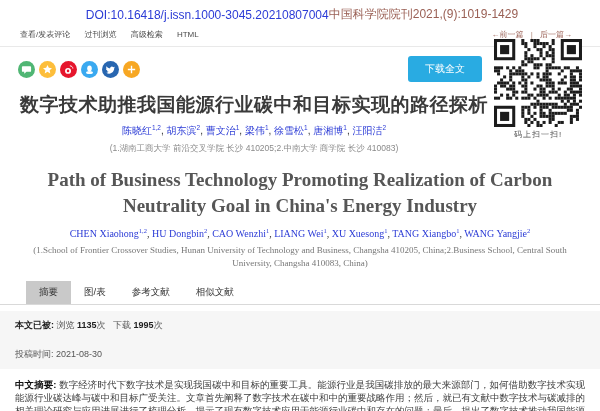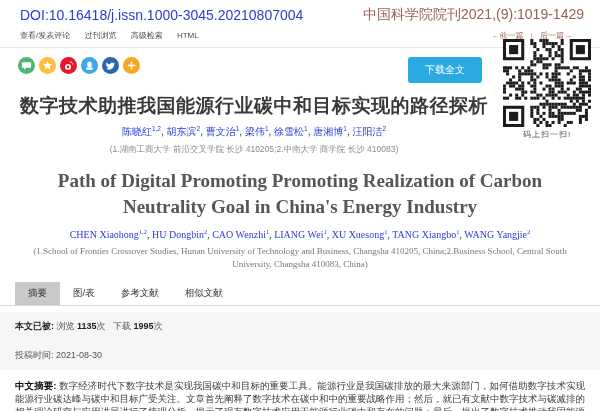--- a/index.html
+++ b/index.html
@@ -1,55 +1,55 @@
 <!DOCTYPE html>
 <html><head>
 <meta charset="utf-8">
 <style>
   html,body{margin:0;padding:0}
   body{width:600px;height:411px;background:#fff;overflow:hidden;position:relative;
        font-family:"Liberation Sans","DejaVu Sans",sans-serif;color:#333}
   a{cursor:pointer}
   
-  .topbar{display:flex;justify-content:space-between;align-items:center;padding:6px 16px 2px 20px;font-size:14px}
+  .topbar{display:flex;justify-content:center;align-items:center;padding:6px 16px 2px 20px;font-size:12px}
   .doi{color:#2b3bd6;text-decoration:none}
   .jref{color:#9a6055}
   
   .navrow{display:flex;justify-content:space-between;align-items:center;padding:4px 28px 6px 20px;
           font-size:8px;border-bottom:1px solid #e9e9e9}
   .navlinks a{margin-right:12px;color:#4a4a4a;text-decoration:none}
   .pager{color:#9a6055}
   .pager a{color:#9a6055;text-decoration:none}
   .pager .sep{margin:0 5px;color:#b08a7c}
   
-  .actions{display:flex;align-items:flex-start;padding:9px 0 2px 18px}
+  .actions{display:flex;align-items:center;padding:9px 0 2px 18px}
   .share{display:flex;gap:4px}
   .sicon{width:17px;height:17px;border-radius:50%;display:flex;align-items:center;justify-content:center;flex:0 0 auto}
   .dl{margin-left:auto;margin-right:118px;background:#29abe2;color:#fff;border:none;border-radius:3px;
       font-size:10px;padding:6px 17px;font-family:inherit;cursor:pointer}
   
-  .qrbox{position:absolute;top:39px;right:9px;width:88px;text-align:center}
+  .qrbox{position:absolute;top:39px;right:18px;width:88px;text-align:center}
   .qrbox svg{display:block;background:#fff}
   .qrcap{font-size:8px;color:#555;margin-top:2px;letter-spacing:1px}
   
   .cnhead{padding:0 100px 0 8px;text-align:center}
   .title-cn{font-size:19px;line-height:27px;margin:7px 0 4px;color:#3a3a3a;font-weight:bold;letter-spacing:.5px}
   .authors-cn{margin-top:6px;font-size:10px}
   .authors-cn a{color:#2b3bd6;text-decoration:none}
   .authors-cn sup{font-size:6.5px;color:#2b3bd6}
   .affil-cn{margin-top:5px;font-size:8.5px;color:#8a8a8a}
   
   .enhead{text-align:center;font-family:"Liberation Serif","DejaVu Serif",serif;margin-top:12px}
   .title-en{font-size:19px;line-height:26px;font-weight:bold;color:#565656;margin:0}
   .authors-en{margin-top:7px;font-size:10px}
   .authors-en a{color:#2b3bd6;text-decoration:none}
   .authors-en sup{font-size:6.5px;color:#2b3bd6}
   .affil-en{margin:5px 26px 0;font-size:9px;line-height:13px;color:#777}
   
-  .tabs{display:flex;margin-top:11px;padding-left:15px;border-bottom:1px solid #d9d9d9}
+  .tabs{display:flex;margin-top:11px;padding-left:26px;border-bottom:1px solid #d9d9d9}
   .tab{padding:5px 13px;font-size:9.5px;color:#333;cursor:pointer}
   .tab.active{background:#c9c9c9}
   
   .statsbox{background:#f6f6f6;margin-top:6px;padding:8px 15px;font-size:9px;color:#555}
   .statsbox .lbl{color:#1d1d1d;font-weight:bold}
   .statsbox .num{color:#1d1d1d;font-weight:bold}
   .statsbox .line2{margin-top:16px}
   
   .abstract{padding:9px 15px 0;font-size:9.5px;line-height:13px;color:#3d3d3d;text-align:justify}
   .abstract .lbl{color:#111;font-weight:bold}
@@ -425,21 +425,21 @@
   <div class="cnhead">
     <h1 class="title-cn">数字技术助推我国能源行业碳中和目标实现的路径探析</h1>
     <div class="authors-cn">
       <span><a>陈晓红</a><sup>1,2</sup><span>, </span></span><span><a>胡东滨</a><sup>2</sup><span>, </span></span><span><a>曹文治</a><sup>1</sup><span>, </span></span><span><a>梁伟</a><sup>1</sup><span>, </span></span><span><a>徐雪松</a><sup>1</sup><span>, </span></span><span><a>唐湘博</a><sup>1</sup><span>, </span></span><span><a>汪阳洁</a><sup>2</sup></span>
     </div>
     <div class="affil-cn">(1.湖南工商大学 前沿交叉学院 长沙 410205;2.中南大学 商学院 长沙 410083)</div>
   </div>
 
   <div class="enhead">
     <div class="title-en">
-      <div>Path of Digital Promoting Promoting Realization of Carbon</div>
+      <div>Path of Business Technology Promoting Realization of Carbon</div>
       <div>Neutrality Goal in China's Energy Industry</div>
     </div>
     <div class="authors-en">
       <span><a>CHEN Xiaohong</a><sup>1,2</sup><span>, </span></span><span><a>HU Dongbin</a><sup>2</sup><span>, </span></span><span><a>CAO Wenzhi</a><sup>1</sup><span>, </span></span><span><a>LIANG Wei</a><sup>1</sup><span>, </span></span><span><a>XU Xuesong</a><sup>1</sup><span>, </span></span><span><a>TANG Xiangbo</a><sup>1</sup><span>, </span></span><span><a>WANG Yangjie</a><sup>2</sup></span>
     </div>
     <div class="affil-en">(1.School of Frontier Crossover Studies, Hunan University of Technology and Business, Changsha 410205, China;2.Business School, Central South University, Changsha 410083, China)</div>
   </div>
 
   <div class="tabs">
     <div class="tab active">摘要</div>

